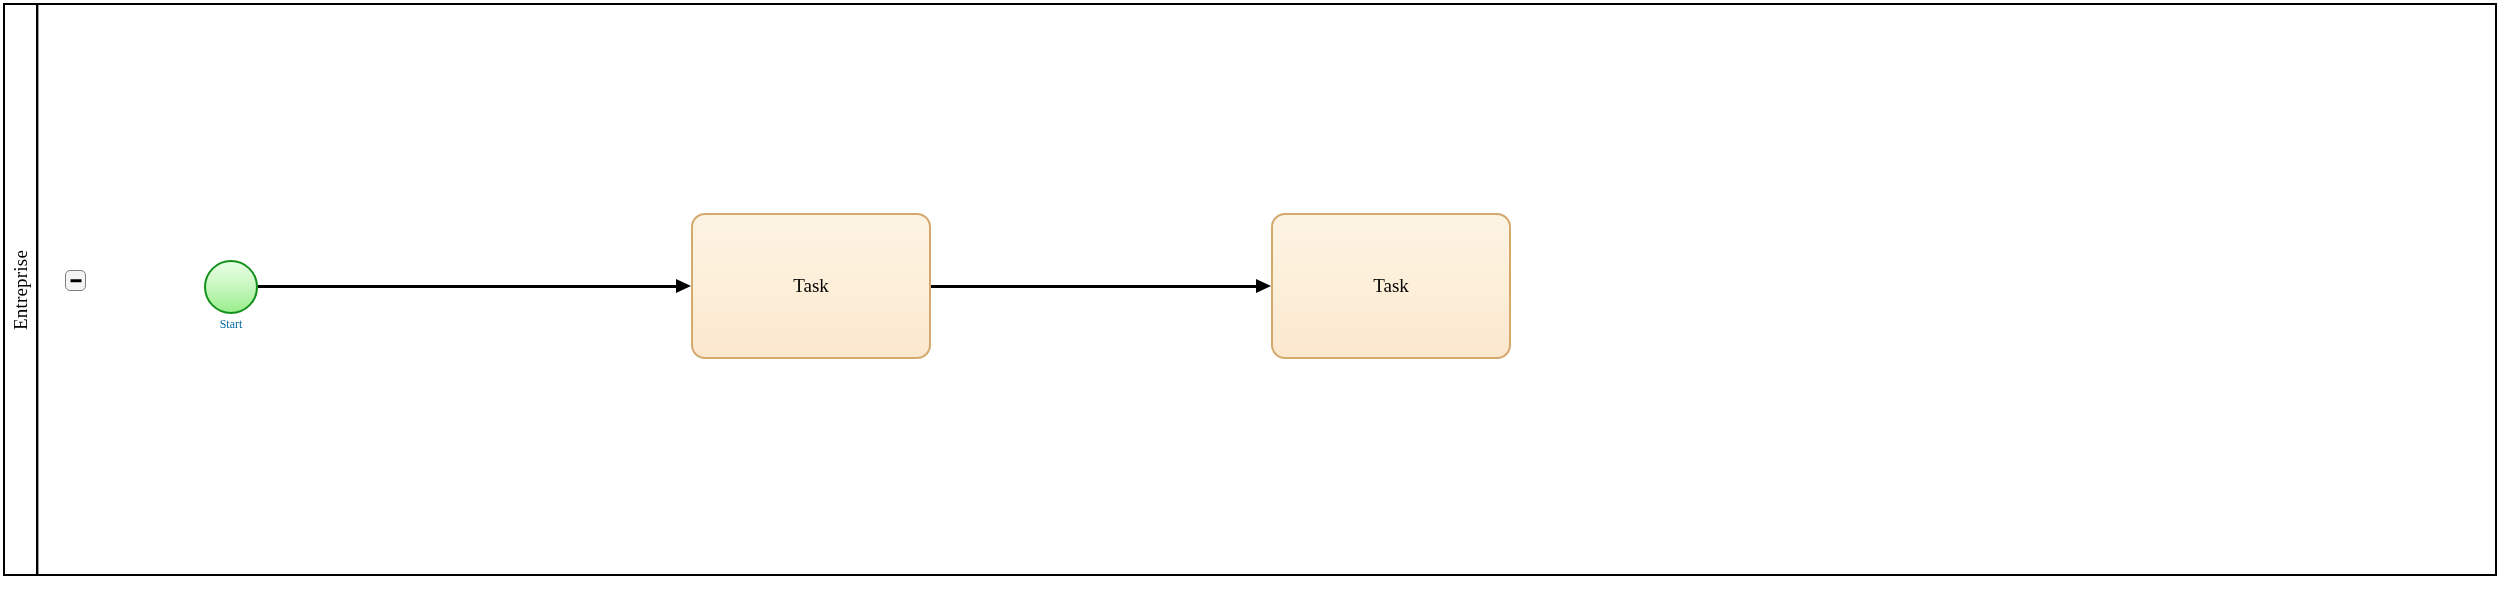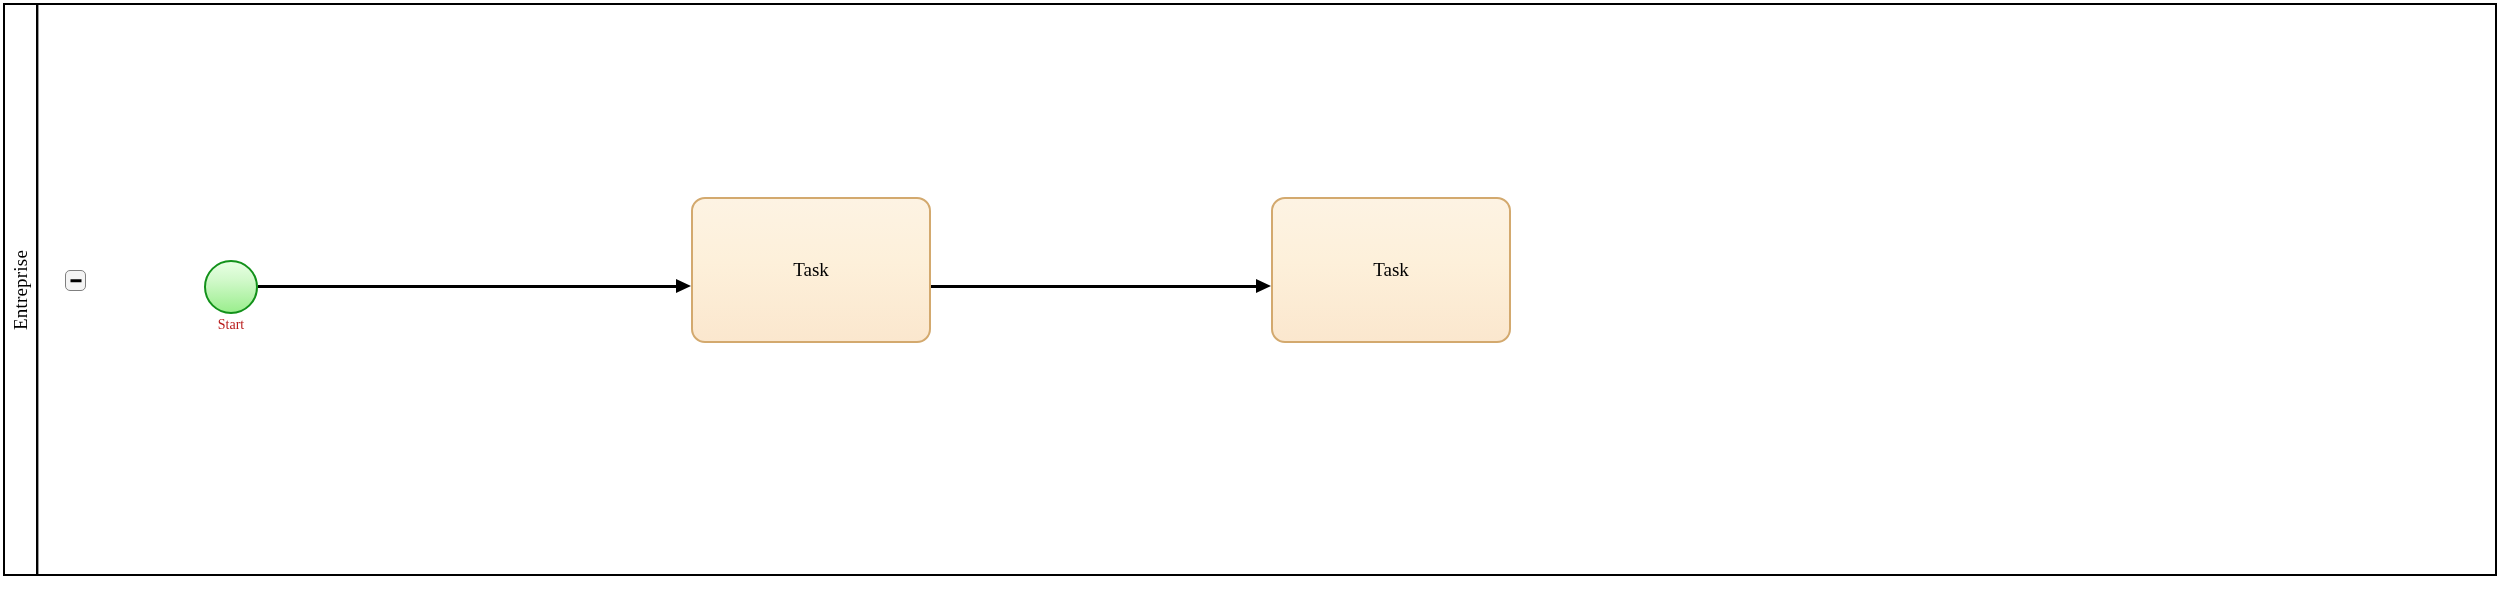--- a/index.html
+++ b/index.html
@@ -104,29 +104,29 @@
     background: linear-gradient(to bottom, #e8ffe4 0%, #d2f9cb 35%, #9bee8e 100%);
   }
 
   .start-label {
     position: absolute;
     left: 165px;
     top: 312px;
     width: 54px;
     text-align: center;
     font-family: "Liberation Serif", "DejaVu Serif", serif;
-    font-size: 14px;
-    color: #b91c1c;
+    font-size: 12px;
+    color: #0369a1;
     white-space: nowrap;
   }
 
   
   .task {
     position: absolute;
-    top: 192px;
+    top: 208px;
     width: 240px;
     height: 146px;
     box-sizing: border-box;
     border: 2px solid #d3a96e;
     border-radius: 14px;
     background: linear-gradient(to bottom, #fdf3e3 0%, #fdf0da 45%, #fbe7ce 100%);
     display: flex;
     align-items: center;
     justify-content: center;
   }

